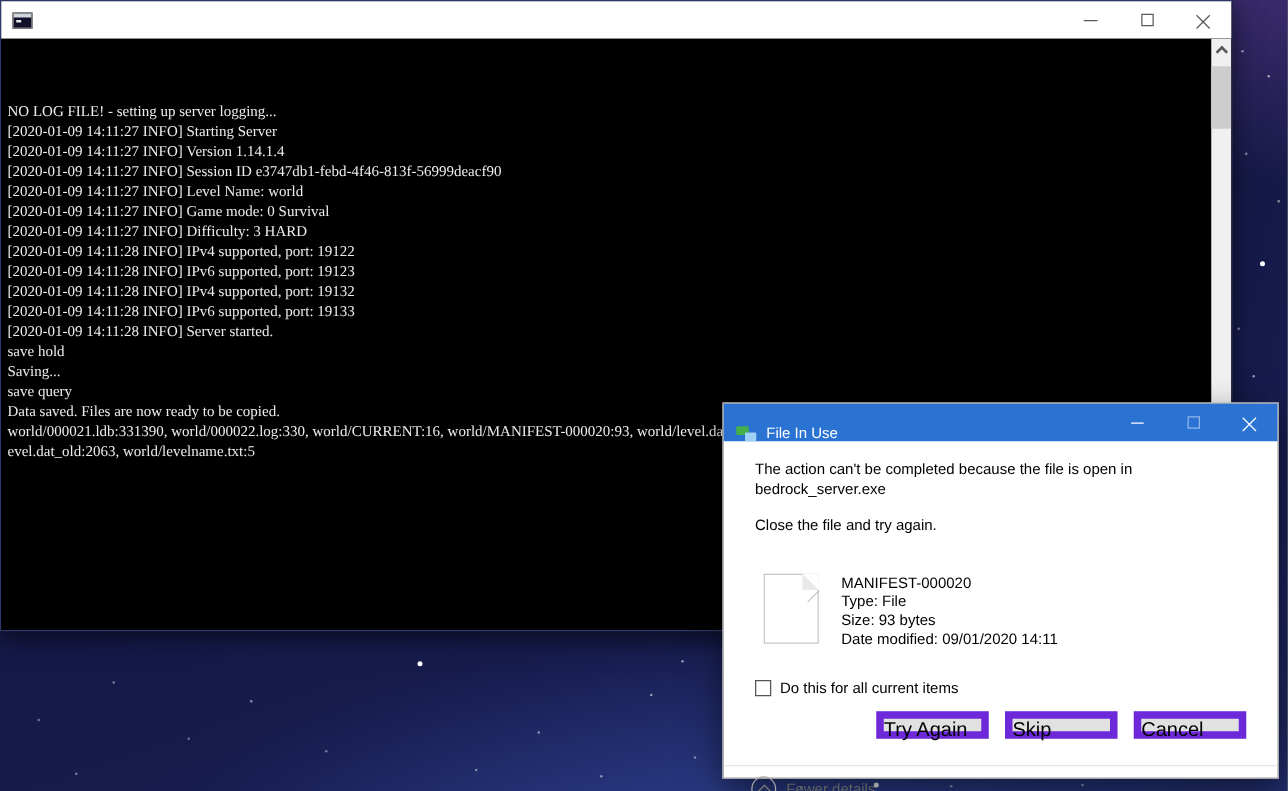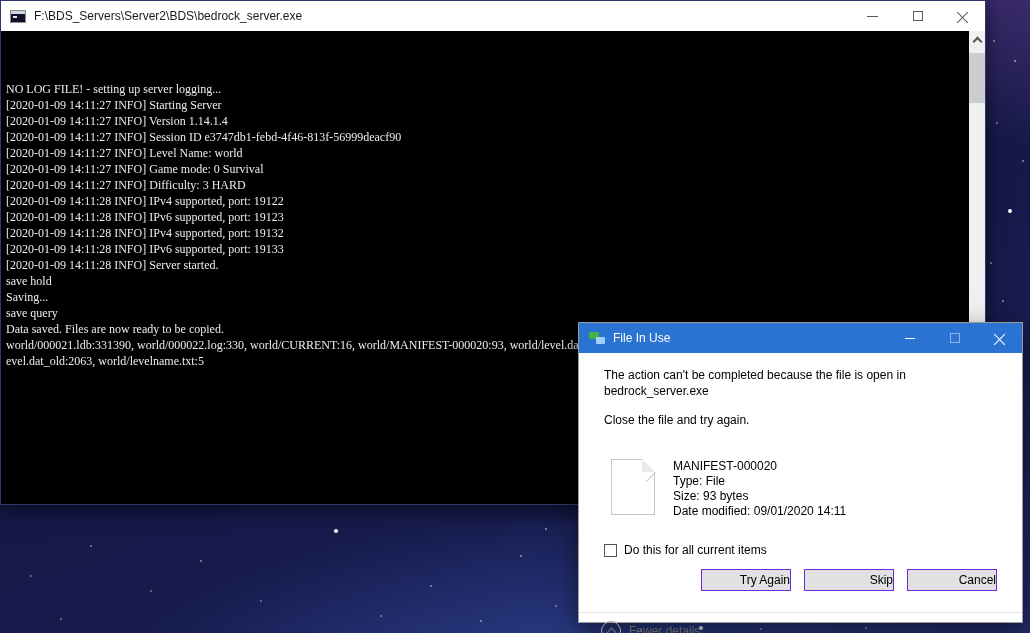--- a/index.html
+++ b/index.html
@@ -62,21 +62,21 @@
     position:absolute; right:0; top:0; width:16px; height:473px; background:#f0f0f0;
   }
   .sb-up { width:16px; height:17px; display:flex; align-items:center; justify-content:center; }
   .sb-chevron { width:7px; height:7px; border-left:2px solid #555; border-top:2px solid #555; transform:rotate(45deg); margin-top:4px; }
   .sb-thumb { position:absolute; left:0; top:22px; width:16px; height:50px; background:#cdcdcd; }
   
   .dialog {
     position:absolute; left:578px; top:322px; width:445px; height:301px; z-index:2;
     background:#ffffff; border:1px solid #9b9b9b; box-shadow:0 10px 26px rgba(0,0,0,.5);
   }
-  .dialog-titlebar { height:30px; background:#2b73d2; display:flex; align-items:center; position:relative; }
+  .dialog-titlebar { height:30px; background:#2b73d2; display:flex; align-items:flex-end; position:relative; }
   .dialog-icon { width:16px; height:12px; position:relative; margin:0 8px 0 10px; }
   .dialog-icon .g { position:absolute; left:0; top:0; width:10px; height:7px; background:#43b04a; border-radius:1px; }
   .dialog-icon .b { position:absolute; right:0; bottom:0; width:9px; height:7px; background:#9fd0f5; border-radius:1px; }
   .dialog-title { color:#ffffff; font-size:12px; }
   .dlg-glyph-min { width:10px; height:1px; background:#ffffff; }
   .dlg-glyph-max { width:10px; height:10px; border:1px solid #8fb8e8; }
   .dlg-glyph-close { position:relative; width:12px; height:12px; }
   .dlg-glyph-close::before,.dlg-glyph-close::after { content:""; position:absolute; left:5px; top:0; width:1px; height:15px; background:#ffffff; }
   .dlg-glyph-close::before { transform:rotate(45deg); }
   .dlg-glyph-close::after { transform:rotate(-45deg); }
@@ -86,42 +86,41 @@
   .file-block { position:absolute; left:32px; top:106px; display:flex; }
   .file-icon { position:relative; width:44px; height:56px; background:#fff; border:1px solid #c6c6c6; margin-right:18px; }
   .file-icon::before { content:""; position:absolute; top:-1px; right:-1px; width:0; height:0;
     border-bottom:13px solid #e9e9e9; border-right:13px solid #ffffff; }
   .file-icon::after { content:""; position:absolute; top:12px; right:-1px; width:13px; height:0; border-top:1px solid #c6c6c6; transform:rotate(-45deg); transform-origin:right top; }
   .file-meta div { line-height:15px; }
   .checkbox-row { position:absolute; left:25px; top:190px; display:flex; align-items:flex-end; }
   .checkbox { width:13px; height:13px; border:1px solid #555; background:#fff; margin-right:7px; }
   .btn-row { position:absolute; top:216px; left:0; width:100%; height:22px; }
   .dlg-btn {
-    position:absolute; width:90px; height:22px; background:#e1e1e1; border:1px solid #6d28d9;
-    font-size:12px; text-align:right; line-height:20px; color:#000;
+    position:absolute; width:90px; height:22px; background:#e1e1e1; border:6px solid #6d28d9;
+    font-size:16px; text-align:left; line-height:20px; color:#000;
   }
   .btn-try { left:122px; }
   .btn-skip { left:225px; }
   .btn-cancel { left:328px; }
   .dlg-divider { position:absolute; left:0; top:259px; width:100%; height:0; border-top:1px solid #e5e5e5; }
   .fewer-row { position:absolute; left:22px; top:268px; display:flex; align-items:center; color:#5f5f5f; }
   .fewer-circle { width:20px; height:20px; border:1px solid #a6a6a6; border-radius:50%; display:flex; align-items:center; justify-content:center; margin-right:8px; }
   .fewer-chevron { width:7px; height:7px; border-left:1px solid #7a7a7a; border-top:1px solid #7a7a7a; transform:rotate(45deg); margin-top:3px; }
 </style>
 </head>
 <body>
 
 <div class="stars">
     <i></i>
   </div>
 
 <div class="console-win">
   <div class="console-titlebar">
     <span class="console-app-icon"></span>
-    <span class="console-title">F:\BDS_Servers\Server2\BDS\bedrock_server.exe</span>
     <div class="caption-btns">
       <div class="cap-btn">
           <span class="glyph-min"></span>
         </div>
       <div class="cap-btn">
           <span class="glyph-max"></span>
         </div>
       <div class="cap-btn">
           <span class="glyph-close"></span>
         </div>

